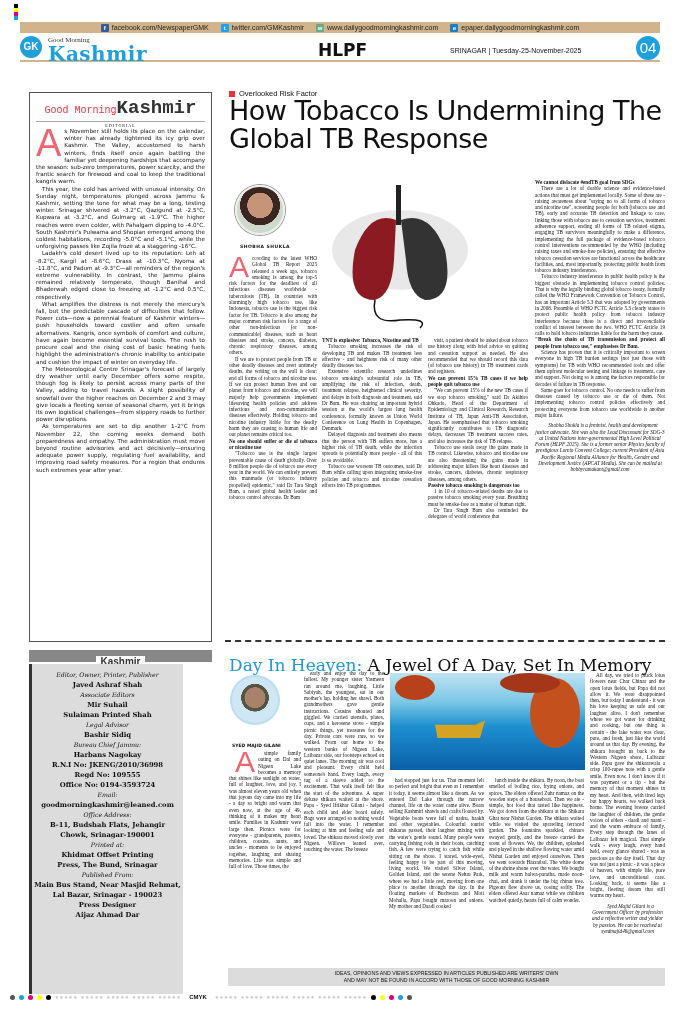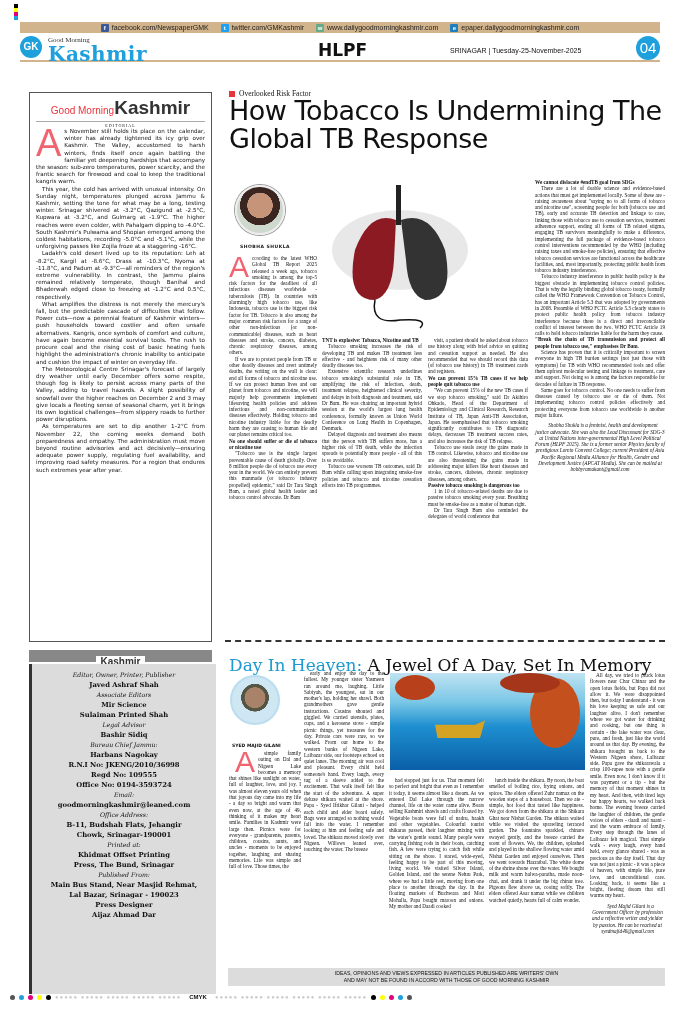--- a/index.html
+++ b/index.html
@@ -11,34 +11,34 @@
 .topbar .it{display:flex;align-items:center;gap:3px}
 .ico{display:inline-block;width:8px;height:8px;border-radius:1px;color:#fff;font-size:6px;line-height:8px;text-align:center;font-weight:bold}
 .header{left:20px;top:36px;width:640px;height:26px;border-bottom:2px solid #d2b48c}
 .gk-circle{left:20px;top:36px;width:22px;height:22px;border-radius:50%;background:#1ea0dc;color:#fff;font-family:"Liberation Sans",sans-serif;font-size:10px;line-height:22px;text-align:center;font-weight:bold}
 .masthead-sm{left:48px;top:36px;font-family:"Liberation Serif",serif;font-size:7px;color:#333}
 .masthead-big{left:48px;top:42px;font-family:"DejaVu Serif",serif;font-size:20px;font-weight:bold;color:#1ea0dc;letter-spacing:.5px}
 .edit{left:318px;top:40px;font-family:"DejaVu Sans",sans-serif;font-size:17px;font-weight:bold}
 .dateline{left:450px;top:47px;font-family:"Liberation Sans",sans-serif;font-size:7px}
 .pageno{left:636px;top:36px;width:24px;height:24px;border-radius:50%;background:#1ea0dc;color:#fff;font-family:"Liberation Sans",sans-serif;font-size:15px;line-height:24px;text-align:center}
 .edbox{left:29px;top:92px;width:183px;height:550px;border:1px solid #555;padding:4px 6px;font-family:"DejaVu Sans",sans-serif}
-.ed-logo{text-align:center;font-family:Liberation Sans, sans-serif;font-size:19px;font-weight:bold;color:#333}
+.ed-logo{text-align:center;font-family:Liberation Mono, monospace;font-size:19px;font-weight:bold;color:#333}
 .ed-logo .r{color:#e8333b;font-size:10px;font-weight:normal}
 .ed-label{text-align:center;font-size:4px;letter-spacing:1px;border-top:1px solid #aaa;margin-top:2px;padding-top:1px;font-family:"Liberation Serif",serif}
 .ed-title{text-align:center;font-family:"DejaVu Sans",sans-serif;font-size:10.5px;font-weight:bold;line-height:13px;margin:6px 0 4px}
 .ed-body{font-size:5.6px;line-height:7.2px;text-align:justify}
 .ed-body p{text-indent:6px}
 .ed-body p.first{text-indent:0}
 .dropA{float:left;font-family:"Liberation Sans",sans-serif;font-size:38px;line-height:30px;color:#f06470;margin-right:3px}
 .imprint-head{left:29px;top:650px;width:183px;height:12px;background:#888;text-align:center}
 .imprint-head span{background:#fff;padding:0 4px;font-family:"Liberation Sans",sans-serif;font-size:10px;font-weight:bold;color:#333}
-.imprint{left:29px;top:664px;width:187px;height:330px;background:#dcdcdc;border-left:3px solid #333;text-align:center;font-family:"DejaVu Serif",serif;padding-top:6px}
+.imprint{left:29px;top:664px;width:154px;height:330px;background:#dcdcdc;border-left:3px solid #333;text-align:center;font-family:"DejaVu Serif",serif;padding-top:6px}
 .imprint .i{font-style:italic;font-size:6.2px;line-height:10px}
 .imprint .b{font-weight:bold;font-size:6.8px;line-height:10px}
-.kicker{left:229px;top:89px;font-family:Liberation Serif, serif;font-size:7.5px;display:flex;align-items:center;gap:4px}
+.kicker{left:229px;top:89px;font-family:Liberation Sans, sans-serif;font-size:7.5px;display:flex;align-items:center;gap:4px}
 .kicker i{display:inline-block;width:6px;height:6px;background:#e8333b}
 .headline{left:229px;top:97px;width:440px;font-family:"DejaVu Sans",sans-serif;font-weight:normal;font-size:27px;line-height:28px;letter-spacing:-.5px}
 .author-photo{left:235px;top:185px;width:50px;height:50px;border-radius:50%;background:radial-gradient(circle at 50% 40%,#c69478 0 35%,#3a2520 36% 55%,#cfd8cc 56%);border:2px solid #eee;box-shadow:0 0 0 1px #999}
 .author-name{left:240px;top:244px;font-family:"DejaVu Sans",sans-serif;font-size:4.5px;font-weight:bold;letter-spacing:.5px}
 .lung{left:330px;top:180px;width:140px;height:150px}
 .col{font-family:"Liberation Serif",serif;font-size:5.2px;line-height:6.3px;text-align:justify}
 .col p{text-indent:6px}
 .col .sub{font-weight:bold;text-indent:0}
 .c1{left:229px;top:255px;width:88px;height:375px}
 .c2{left:322px;top:337px;width:100px;height:300px}
@@ -111,21 +111,21 @@
     <p>The Meteorological Centre Srinagar's forecast of largely dry weather until early December offers some respite, though fog is likely to persist across many parts of the Valley, adding to travel hazards. A slight possibility of snowfall over the higher reaches on December 2 and 3 may give locals a fleeting sense of seasonal charm, yet it brings its own logistical challenges—from slippery roads to further power disruptions.</p>
     <p>As temperatures are set to dip another 1–2°C from November 22, the coming weeks demand both preparedness and empathy. The administration must move beyond routine advisories and act decisively—ensuring adequate power supply, regulating fuel availability, and improving road safety measures. For a region that endures such extremes year after year.</p>
   </div>
 </div>
 
 <div class="abs imprint-head"><span>Kashmir</span></div>
 <div class="abs imprint" id="imprint">
     <div class="i">Editor, Owner, Printer, Publisher</div>
     <div class="b">Javed Ashraf Shah</div>
     <div class="i">Associate Editors</div>
-    <div class="b">Mir Science</div>
+    <div class="b">Mir Suhail</div>
     <div class="b">Sulaiman Printed Shah</div>
     <div class="i">Legal Advisor</div>
     <div class="b">Bashir Sidiq</div>
     <div class="i">Bureau Chief Jammu:</div>
     <div class="b">Harbans Nagokay</div>
     <div class="b">R.N.I No: JKENG/2010/36998</div>
     <div class="b">Regd No: 109555</div>
     <div class="b">Office No: 0194-3593724</div>
     <div class="i">Email:</div>
     <div class="b">goodmorningkashmir@leaned.com</div>

